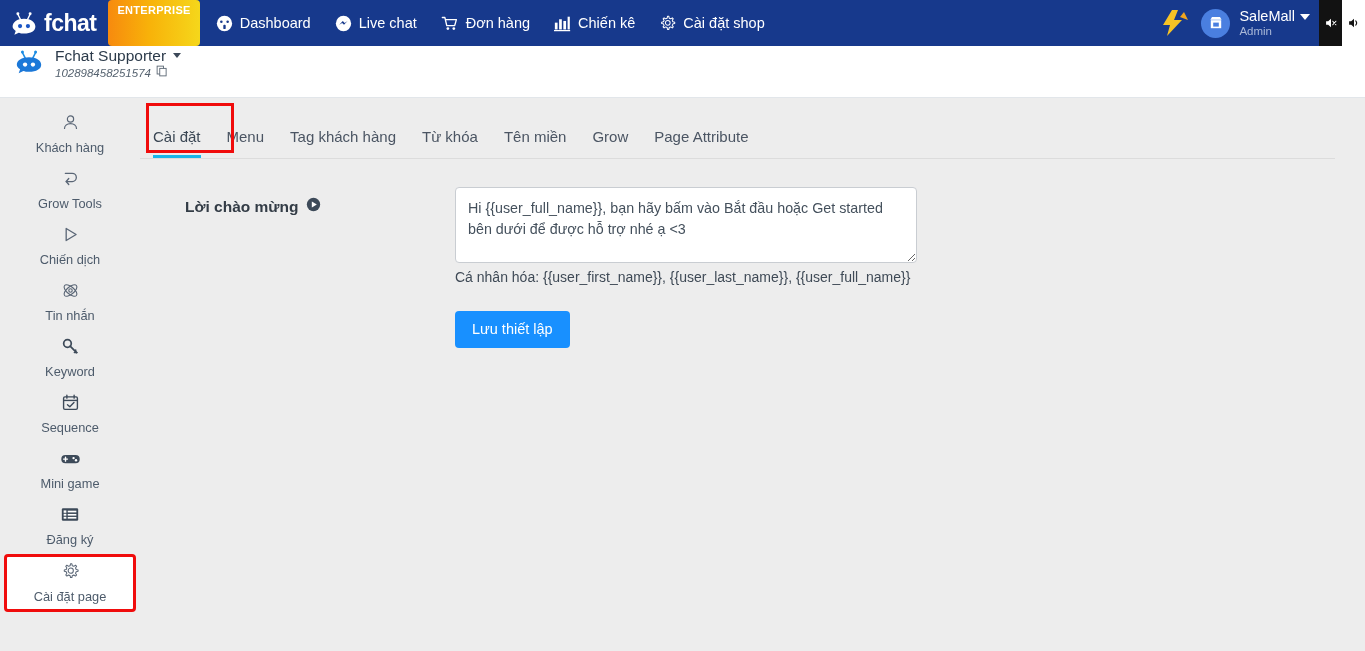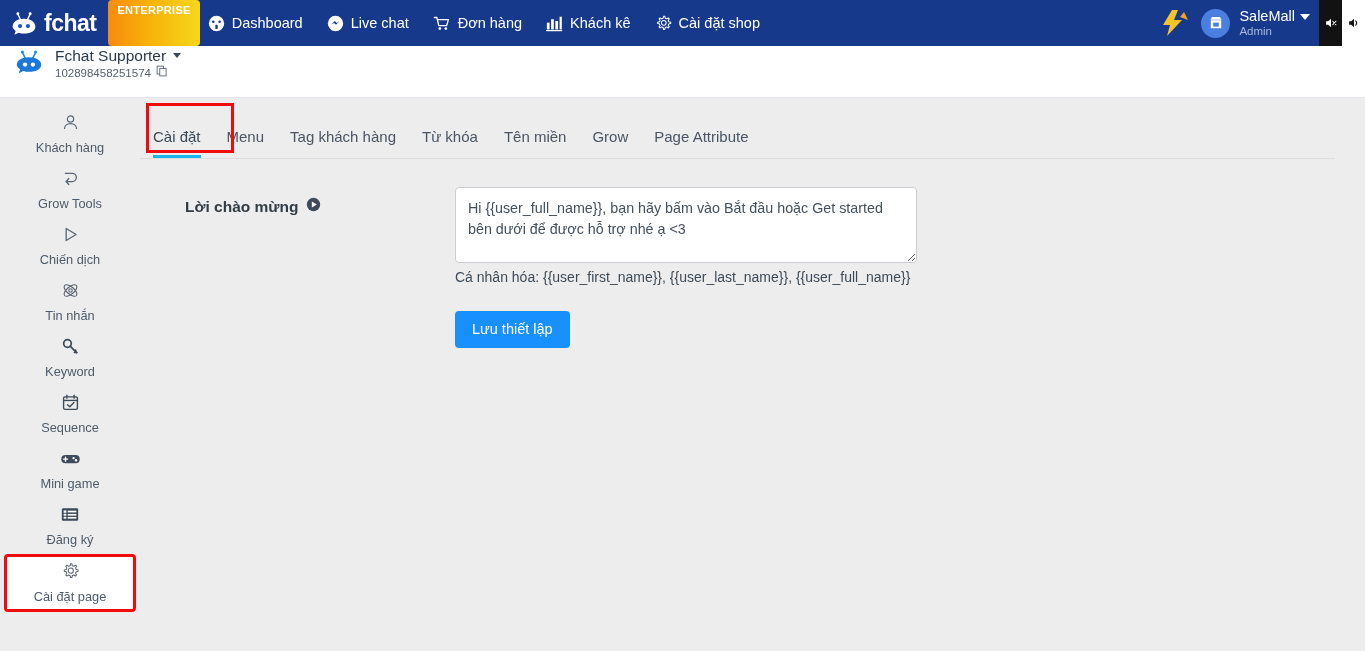--- a/index.html
+++ b/index.html
@@ -31,21 +31,21 @@
     line-height: 1;
   }
   .badge-enterprise {
     background: linear-gradient(90deg, #f78a0e 0%, #f8b209 45%, #f5d71b 100%);
     color: #ffffff;
     font-size: 11px;
     font-weight: bold;
     letter-spacing: 0.3px;
     padding: 4px 9px 4px 9px;
     border-radius: 4px;
-    margin-right: 8px;
+    margin-right: 16px;
     line-height: 1.1;
   }
   .nav-items { display: flex; align-items: center; gap: 24px; }
   .nav-item {
     display: flex; align-items: center; gap: 7px;
     color: #ffffff;
     font-size: 14.5px;
     cursor: pointer;
     white-space: nowrap;
   }
@@ -102,21 +102,21 @@
   }
   .page-name .caret {
     width: 0; height: 0;
     border-left: 4.5px solid transparent;
     border-right: 4.5px solid transparent;
     border-top: 5.5px solid #3c4858;
     display: inline-block;
   }
   .page-id {
     font-size: 11.5px; color: #55626f;
-    display: flex; align-items: center; gap: 5px;
+    display: flex; align-items: center; gap: 5px; font-style: italic;
   }
 
   
   .body-wrap { display: flex; height: calc(651px - 46px - 53px); }
 
   
   .sidebar {
     width: 140px;
     flex: 0 0 140px;
     background: #ededed;
@@ -285,21 +285,21 @@
     <div class="nav-item">
       <span>
         <svg width="17" height="17" viewBox="0 0 20 20">
           <rect x="1" y="9" width="3.2" height="8" fill="#ffffff"></rect>
           <rect x="6" y="5" width="3.2" height="12" fill="#ffffff"></rect>
           <rect x="11" y="7" width="3.2" height="10" fill="#ffffff"></rect>
           <rect x="16" y="2" width="2.6" height="15" fill="#ffffff"></rect>
           <rect x="0" y="17.6" width="19" height="1.5" fill="#ffffff"></rect>
         </svg>
       </span>
-      <span>Khách kê</span>
+      <span>Chiến kê</span>
     </div>
 
     <div class="nav-item">
       <span>
         <svg width="17" height="17" viewBox="0 0 20 20">
           <path d="M10 1.6 L11.6 1.6 L12 3.7 A6.6 6.6 0 0 1 13.8 4.5 L15.6 3.3 L16.8 4.5 L15.6 6.3 A6.6 6.6 0 0 1 16.4 8 L18.5 8.4 V10 L16.4 10.4 A6.6 6.6 0 0 1 15.6 12.2 L16.8 14 L15.6 15.2 L13.8 14 A6.6 6.6 0 0 1 12 14.8 L11.6 16.9 H10 L9.6 14.8 A6.6 6.6 0 0 1 7.8 14 L6 15.2 L4.8 14 L6 12.2 A6.6 6.6 0 0 1 5.2 10.4 L3.1 10 V8.4 L5.2 8 A6.6 6.6 0 0 1 6 6.3 L4.8 4.5 L6 3.3 L7.8 4.5 A6.6 6.6 0 0 1 9.6 3.7 Z" stroke="#ffffff" stroke-width="1.2" fill="none" stroke-linejoin="round"></path>
           <circle cx="10.3" cy="9.2" r="2.8" stroke="#ffffff" stroke-width="1.2" fill="none"></circle>
         </svg>
       </span>
       <span>Cài đặt shop</span>

